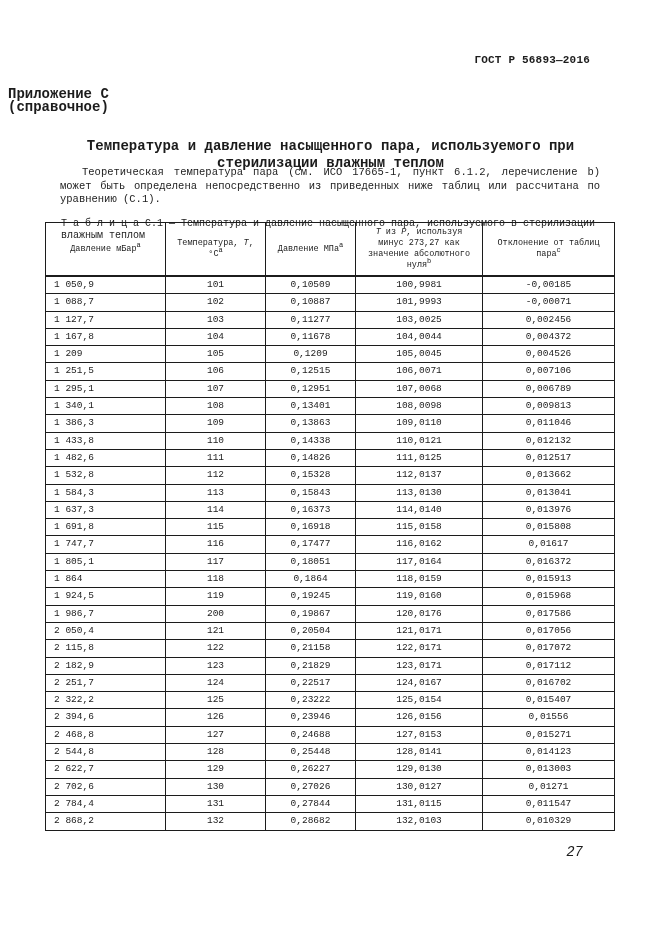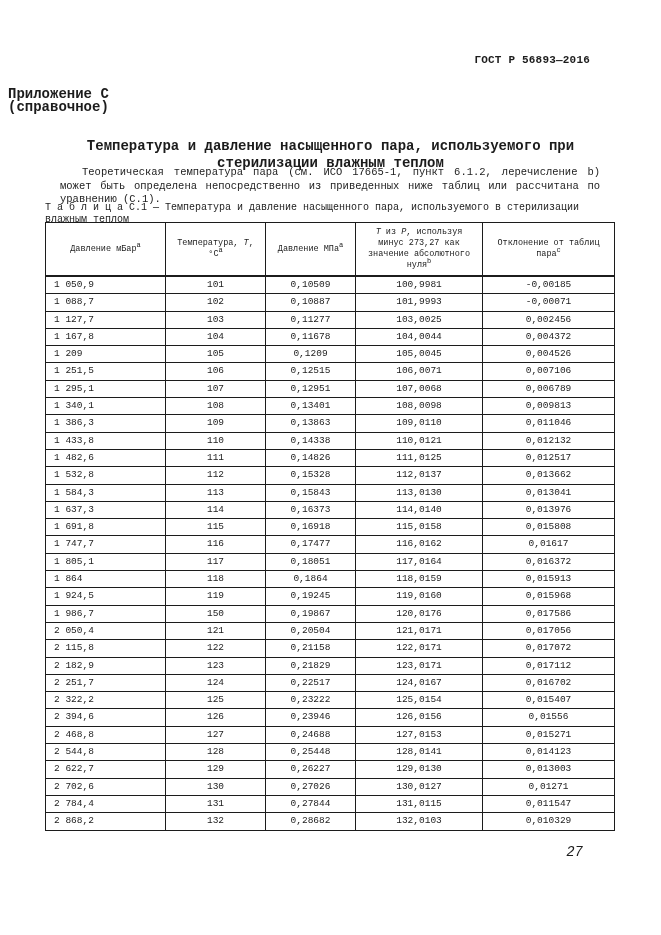--- a/index.html
+++ b/index.html
@@ -33,21 +33,21 @@
     line-height: 17px;
   }
   .intro {
     position: absolute; top: 166px; left: 60px; width: 540px;
     margin: 0;
     font-size: 10.5px; line-height: 13.5px;
     text-align: justify; text-indent: 22px;
   }
   .caption {
     position: absolute; top: 202px; left: 45px; width: 570px;
-    margin: 0; font-size: 10px; line-height: 12px;
+    margin: 16px; font-size: 10px; line-height: 12px;
   }
   table.steam {
     position: absolute; top: 222px; left: 45px;
     width: 569px;
     border-collapse: collapse; table-layout: fixed;
   }
   table.steam col.c1 { width: 120px; }
   table.steam col.c2 { width: 100px; }
   table.steam col.c3 { width: 90px; }
   table.steam col.c4 { width: 127px; }
@@ -242,21 +242,21 @@
         </tr>
         <tr>
           <td>1 924,5</td>
           <td>119</td>
           <td>0,19245</td>
           <td>119,0160</td>
           <td>0,015968</td>
         </tr>
         <tr>
           <td>1 986,7</td>
-          <td>150</td>
+          <td>200</td>
           <td>0,19867</td>
           <td>120,0176</td>
           <td>0,017586</td>
         </tr>
         <tr>
           <td>2 050,4</td>
           <td>121</td>
           <td>0,20504</td>
           <td>121,0171</td>
           <td>0,017056</td>

